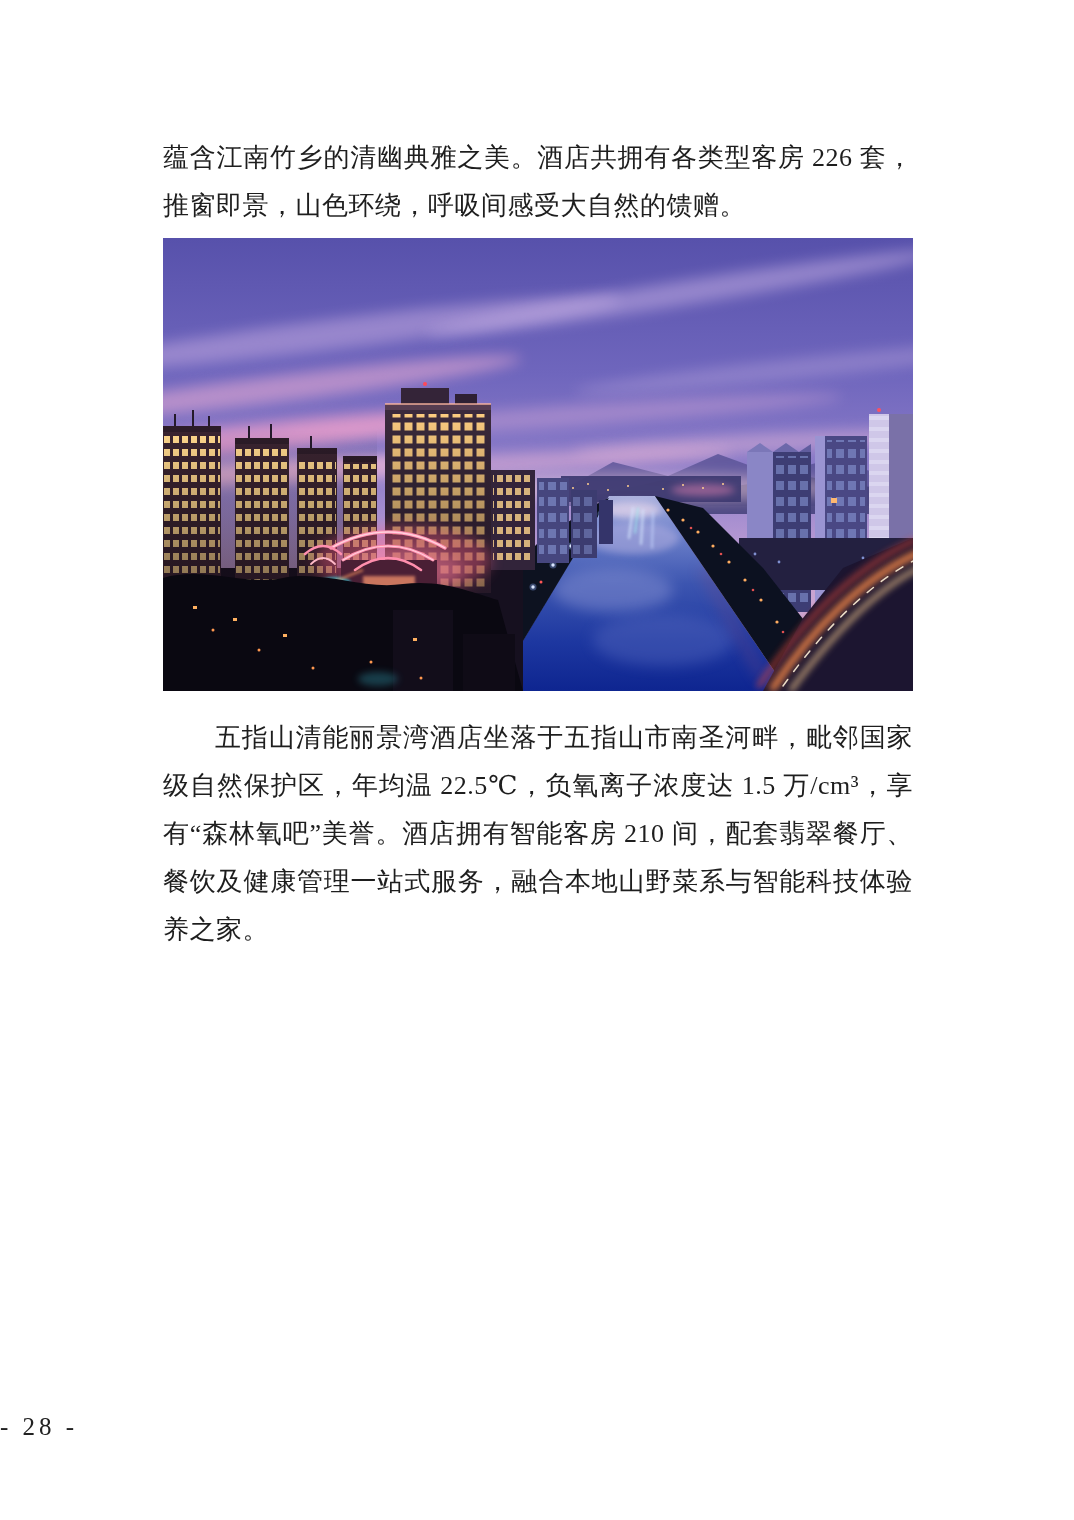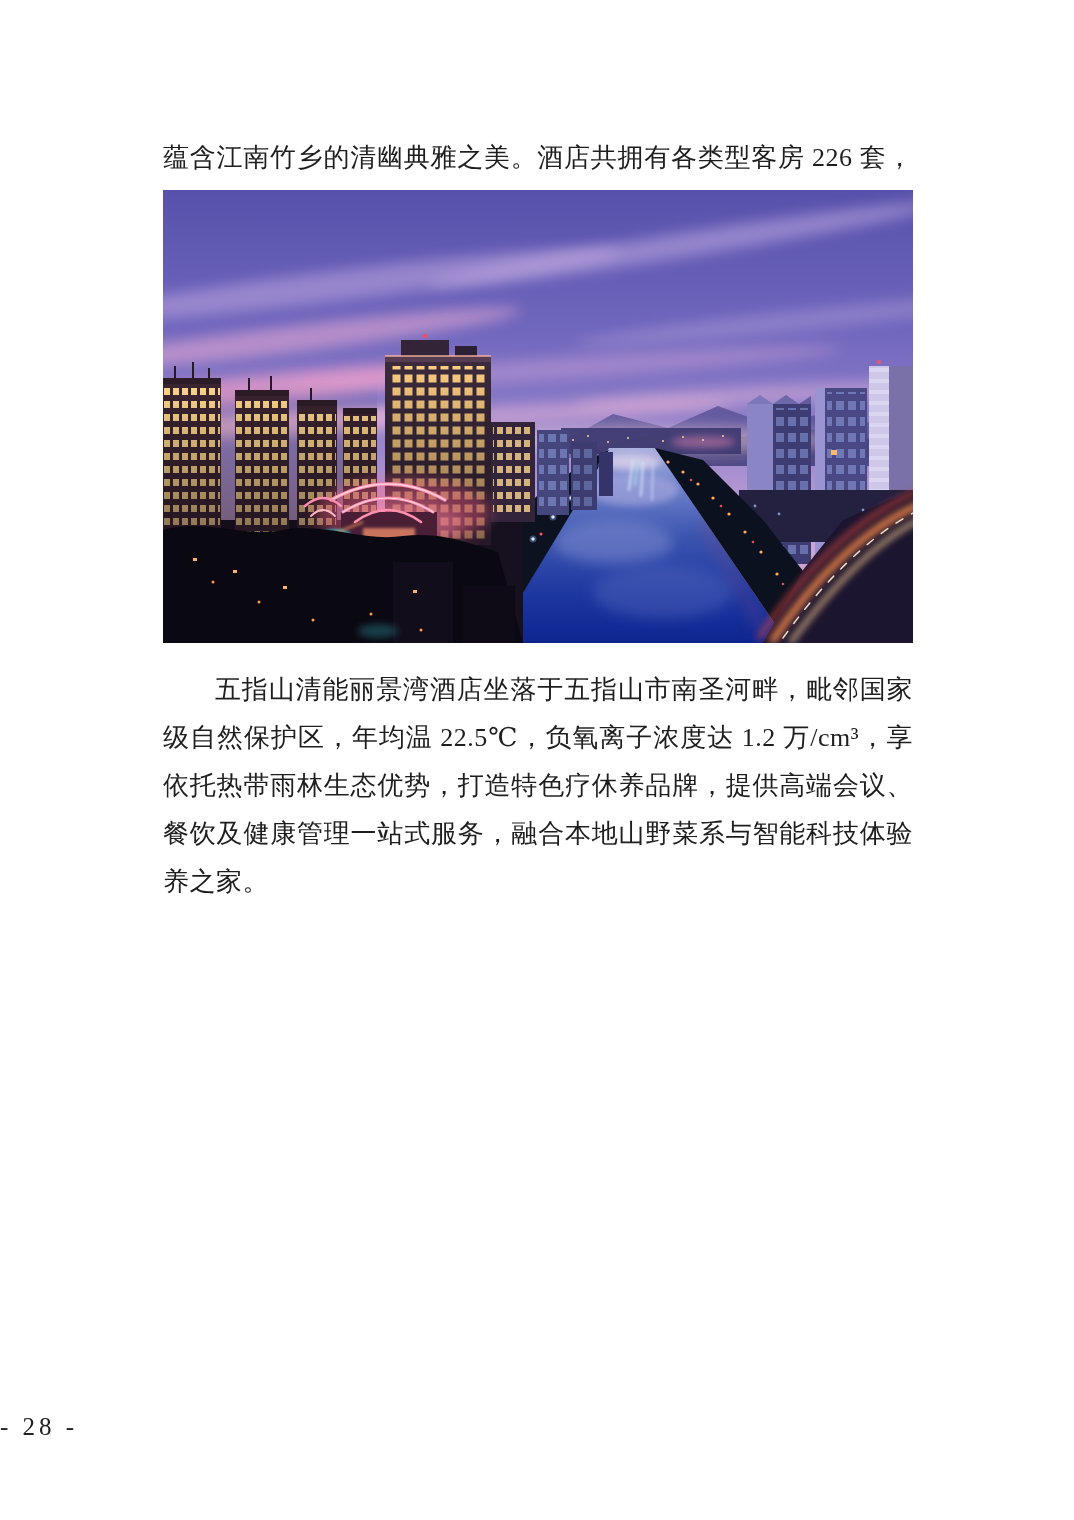--- a/index.html
+++ b/index.html
@@ -41,20 +41,21 @@
   }
 </style>
 </head>
 <body>
 
 <div class="page">
   <div class="content">
 
     <div>
       <div class="line just">蕴含江南竹乡的清幽典雅之美。酒店共拥有各类型客房 226 套，</div>
+      <div class="line">推窗即景，山色环绕，呼吸间感受大自然的馈赠。</div>
     </div>
 
     <figure class="photo">
       <svg width="750" height="453" viewBox="0 0 750 453">
         <defs>
           <linearGradient id="sky" x1="0" y1="0" x2="0" y2="1">
             <stop offset="0" stop-color="#5751ab"></stop>
             <stop offset="0.30" stop-color="#6f66bd"></stop>
             <stop offset="0.50" stop-color="#8a7bc8"></stop>
             <stop offset="0.62" stop-color="#a78fd0"></stop>
@@ -305,22 +306,22 @@
           <rect x="30" y="368" width="4" height="3"></rect>
             <rect x="70" y="380" width="4" height="3"></rect>
           <rect x="120" y="396" width="4" height="3"></rect>
             <rect x="250" y="400" width="4" height="3"></rect>
         </g>
       </svg>
     </figure>
 
     <div class="p2">
       <div class="line just ind">五指山清能丽景湾酒店坐落于五指山市南圣河畔，毗邻国家</div>
-      <div class="line just">级自然保护区，年均温 22.5℃，负氧离子浓度达 1.2 万/cm³，享</div>
-      <div class="line just">依托热带雨林生态优势，打造特色疗休养品牌，提供高端会议、</div>
+      <div class="line just">级自然保护区，年均温 22.5℃，负氧离子浓度达 1.5 万/cm³，享</div>
+      <div class="line just">有“森林氧吧”美誉。酒店拥有智能客房 210 间，配套翡翠餐厅、</div>
       <div class="line just">餐饮及健康管理一站式服务，融合本地山野菜系与智能科技体验</div>
       <div class="line">养之家。</div>
     </div>
 
   </div>
 
   <div class="pagenum">- 28 -</div>
 </div>
 
 </body></html>

